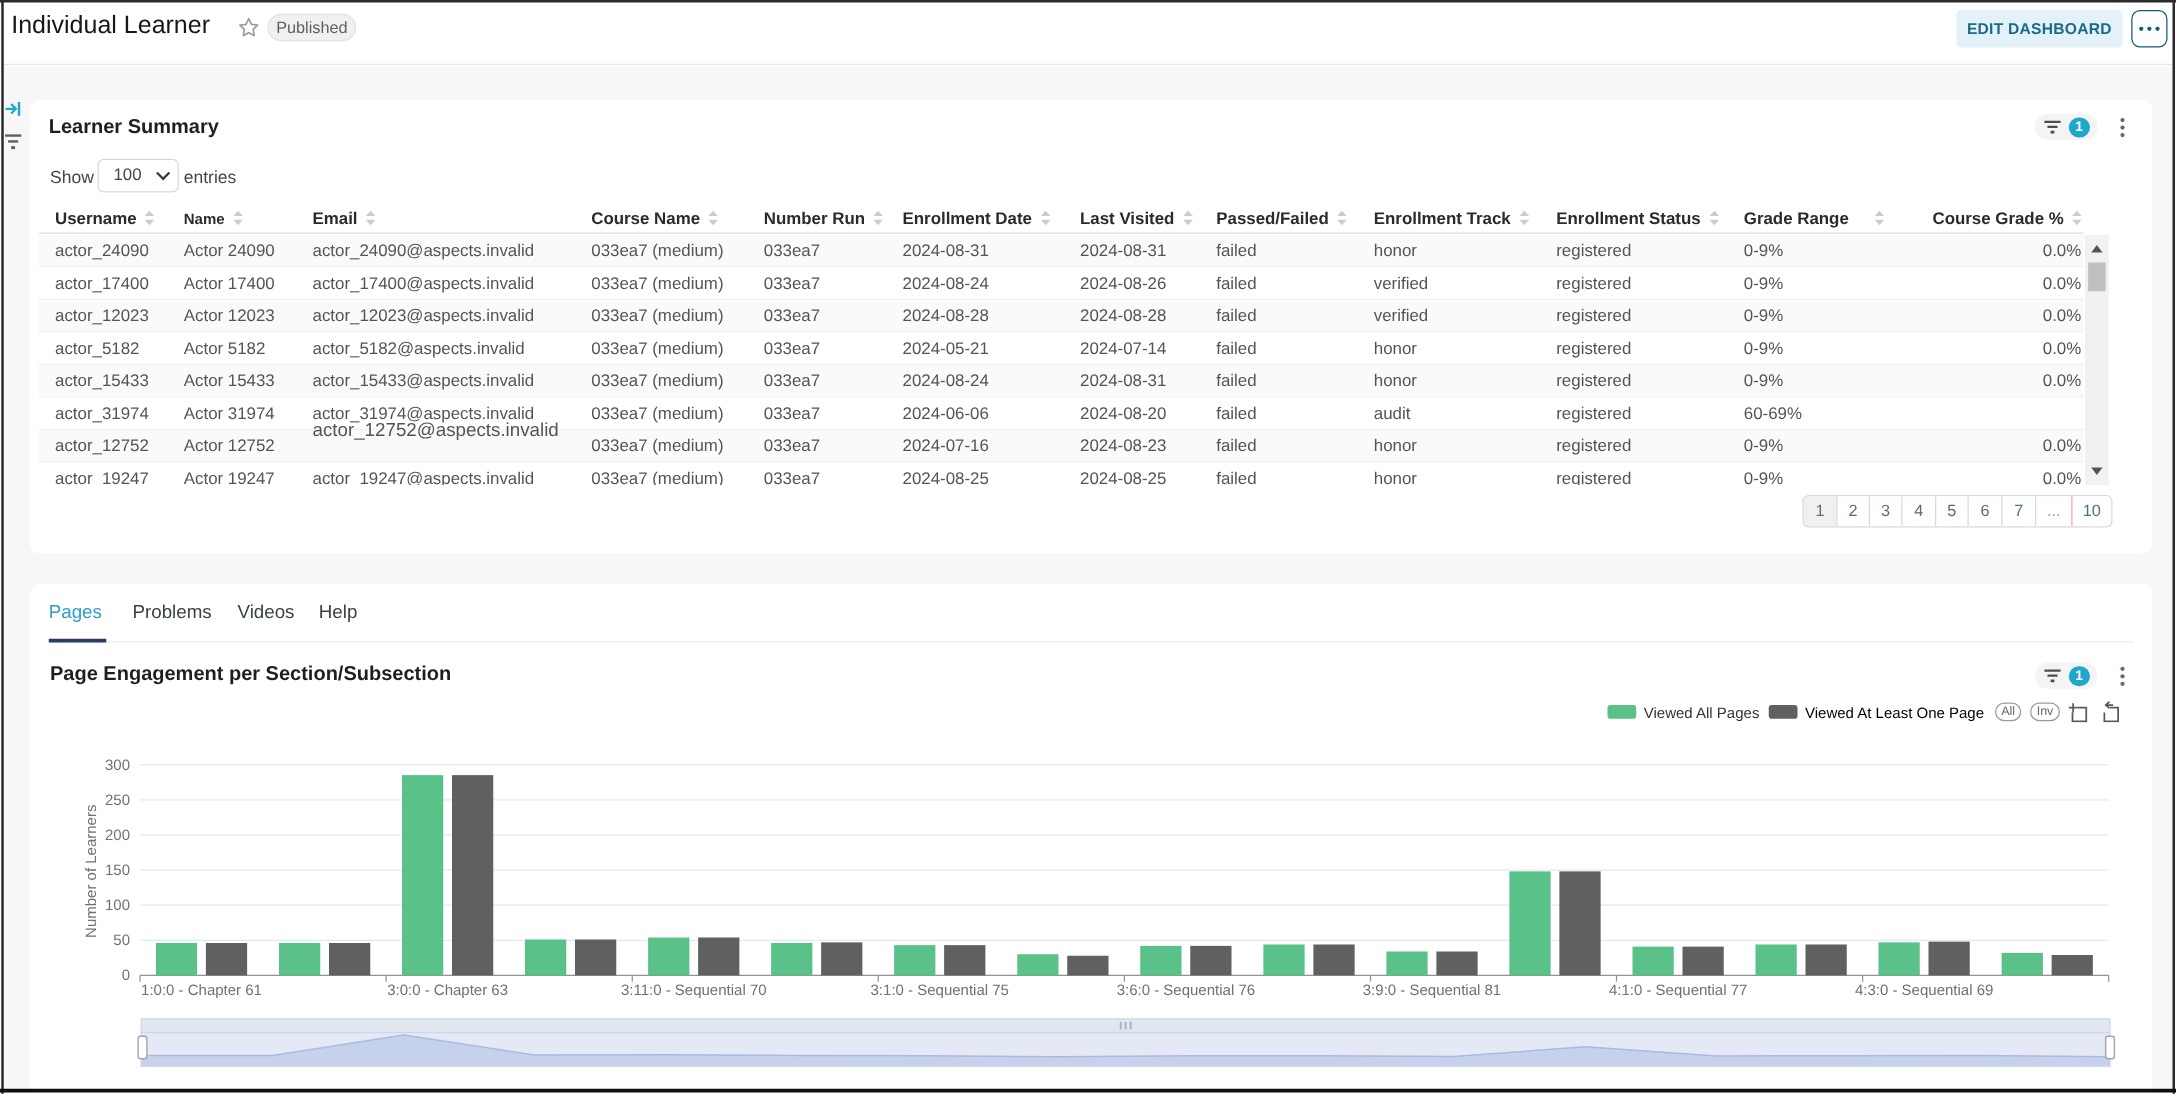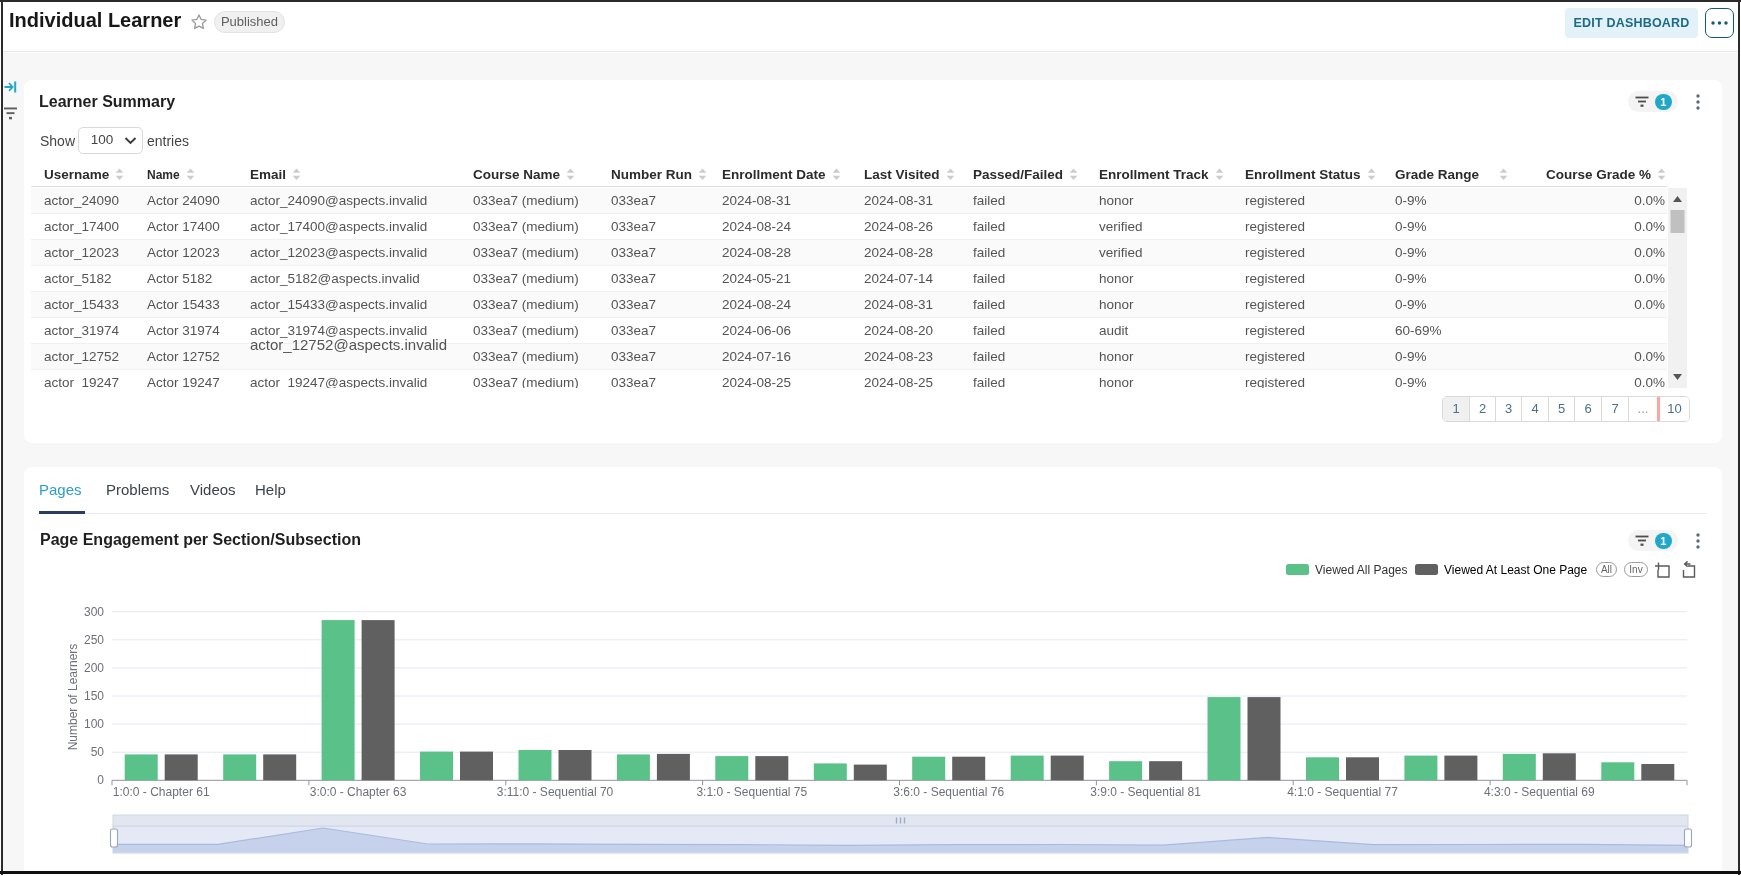--- a/index.html
+++ b/index.html
@@ -1,18 +1,18 @@
 <!DOCTYPE html>
 <html><head><meta charset="utf-8"><style>
 *{margin:0;padding:0;box-sizing:border-box}
 body{width:1741px;height:876px;position:relative;overflow:hidden;background:#fff;font-family:"Liberation Sans",sans-serif;-webkit-font-smoothing:antialiased}
 </style></head><body>
 <div style="position:absolute;left:3px;top:53px;width:1735px;height:818px;background:#f7f7f7"></div>
 <div style="position:absolute;left:3px;top:0;width:1735px;height:52px;background:#fff;border-bottom:1px solid #e7e7e7"></div>
-<div style="position:absolute;left:9px;top:9px;font-size:20px;font-weight:bold;color:#171717;letter-spacing:0px">Individual Learner</div>
+<div style="position:absolute;left:9px;top:9px;font-size:20px;font-weight:normal;color:#171717;letter-spacing:0px">Individual Learner</div>
 <svg style="position:absolute;left:190px;top:13px" width="18" height="18" viewBox="0 0 24 24">
     <path d="M12 2.6 L14.9 8.6 L21.4 9.5 L16.7 14.1 L17.8 20.6 L12 17.5 L6.2 20.6 L7.3 14.1 L2.6 9.5 L9.1 8.6 Z" fill="none" stroke="#9b9b9b" stroke-width="1.8" stroke-linejoin="round"></path>
   </svg>
 <div style="position:absolute;left:214px;top:11px;width:71px;height:22px;background:#f0f0f0;border:1px solid #e3e3e3;border-radius:11px;font-size:13px;color:#5f5f5f;text-align:center;line-height:20px">Published</div>
 <div style="position:absolute;left:1565px;top:8px;width:133px;height:30px;background:#e3f1f8;border-radius:4px;font-size:12.5px;font-weight:bold;color:#1b6b88;text-align:center;line-height:30px;letter-spacing:0.2px">EDIT DASHBOARD</div>
 <div style="position:absolute;left:1705px;top:8px;width:29px;height:30px;border:1.5px solid #135a74;border-radius:7px;background:#fff"></div>
 <svg style="position:absolute;left:1705px;top:8px" width="29" height="30" viewBox="0 0 29 30">
     <circle cx="8" cy="15" r="1.7" fill="#135a74"></circle>
     <circle cx="14.5" cy="15" r="1.7" fill="#135a74"></circle>
     <circle cx="21" cy="15" r="1.7" fill="#135a74"></circle>
@@ -245,21 +245,21 @@
   </svg>
 <div style="position:absolute;left:1442px;top:396px;height:26px;display:flex;border-radius:5px;overflow:hidden;border:1px solid #d9d9d9">
 <div style="width:26px;background:#f0f0f0;font-size:13px;color:#4c7187;text-align:center;line-height:24px">1</div>
 <div style="width:26px;border-left:1px solid #d9d9d9;background:#fff;font-size:13px;color:#4c7187;text-align:center;line-height:24px">2</div>
 <div style="width:26px;border-left:1px solid #d9d9d9;background:#fff;font-size:13px;color:#4c7187;text-align:center;line-height:24px">3</div>
 <div style="width:27px;border-left:1px solid #d9d9d9;background:#fff;font-size:13px;color:#4c7187;text-align:center;line-height:24px">4</div>
 <div style="width:26px;border-left:1px solid #d9d9d9;background:#fff;font-size:13px;color:#4c7187;text-align:center;line-height:24px">5</div>
 <div style="width:27px;border-left:1px solid #d9d9d9;background:#fff;font-size:13px;color:#4c7187;text-align:center;line-height:24px">6</div>
 <div style="width:27px;border-left:1px solid #d9d9d9;background:#fff;font-size:13px;color:#4c7187;text-align:center;line-height:24px">7</div>
 <div style="width:29px;border-left:1px solid #d9d9d9;background:#fff;font-size:13px;color:#999;text-align:center;line-height:24px">...</div>
-<div style="width:32px;border-left:3px solid #fca5a5;background:#fff;font-size:13px;color:#4c7187;text-align:center;line-height:24px">10</div>
+<div style="width:32px;border-left:1px solid #fca5a5;background:#fff;font-size:13px;color:#4c7187;text-align:center;line-height:24px">10</div>
 </div>
 <div style="position:absolute;left:24px;top:467px;width:1698px;height:404px;background:#fff;border-radius:8px 8px 0 0"></div>
 <div style="position:absolute;left:39px;top:481px;font-size:15px;color:#2f9ec7">Pages</div>
 <div style="position:absolute;left:106px;top:481px;font-size:15px;color:#3b4248">Problems</div>
 <div style="position:absolute;left:190px;top:481px;font-size:15px;color:#3b4248">Videos</div>
 <div style="position:absolute;left:255px;top:481px;font-size:15px;color:#3b4248">Help</div>
 <div style="position:absolute;left:39px;top:512.5px;width:1668px;height:1px;background:#ececec"></div>
 <div style="position:absolute;left:39px;top:511px;width:46px;height:2.5px;background:#2b3d60"></div>
 <div style="position:absolute;left:40px;top:531px;font-size:16px;font-weight:bold;color:#1f1f1f">Page Engagement per Section/Subsection</div>
 <div style="position:absolute;left:1628px;top:530px;width:50px;height:21px;background:#f4f4f4;border-radius:10.5px"></div>

